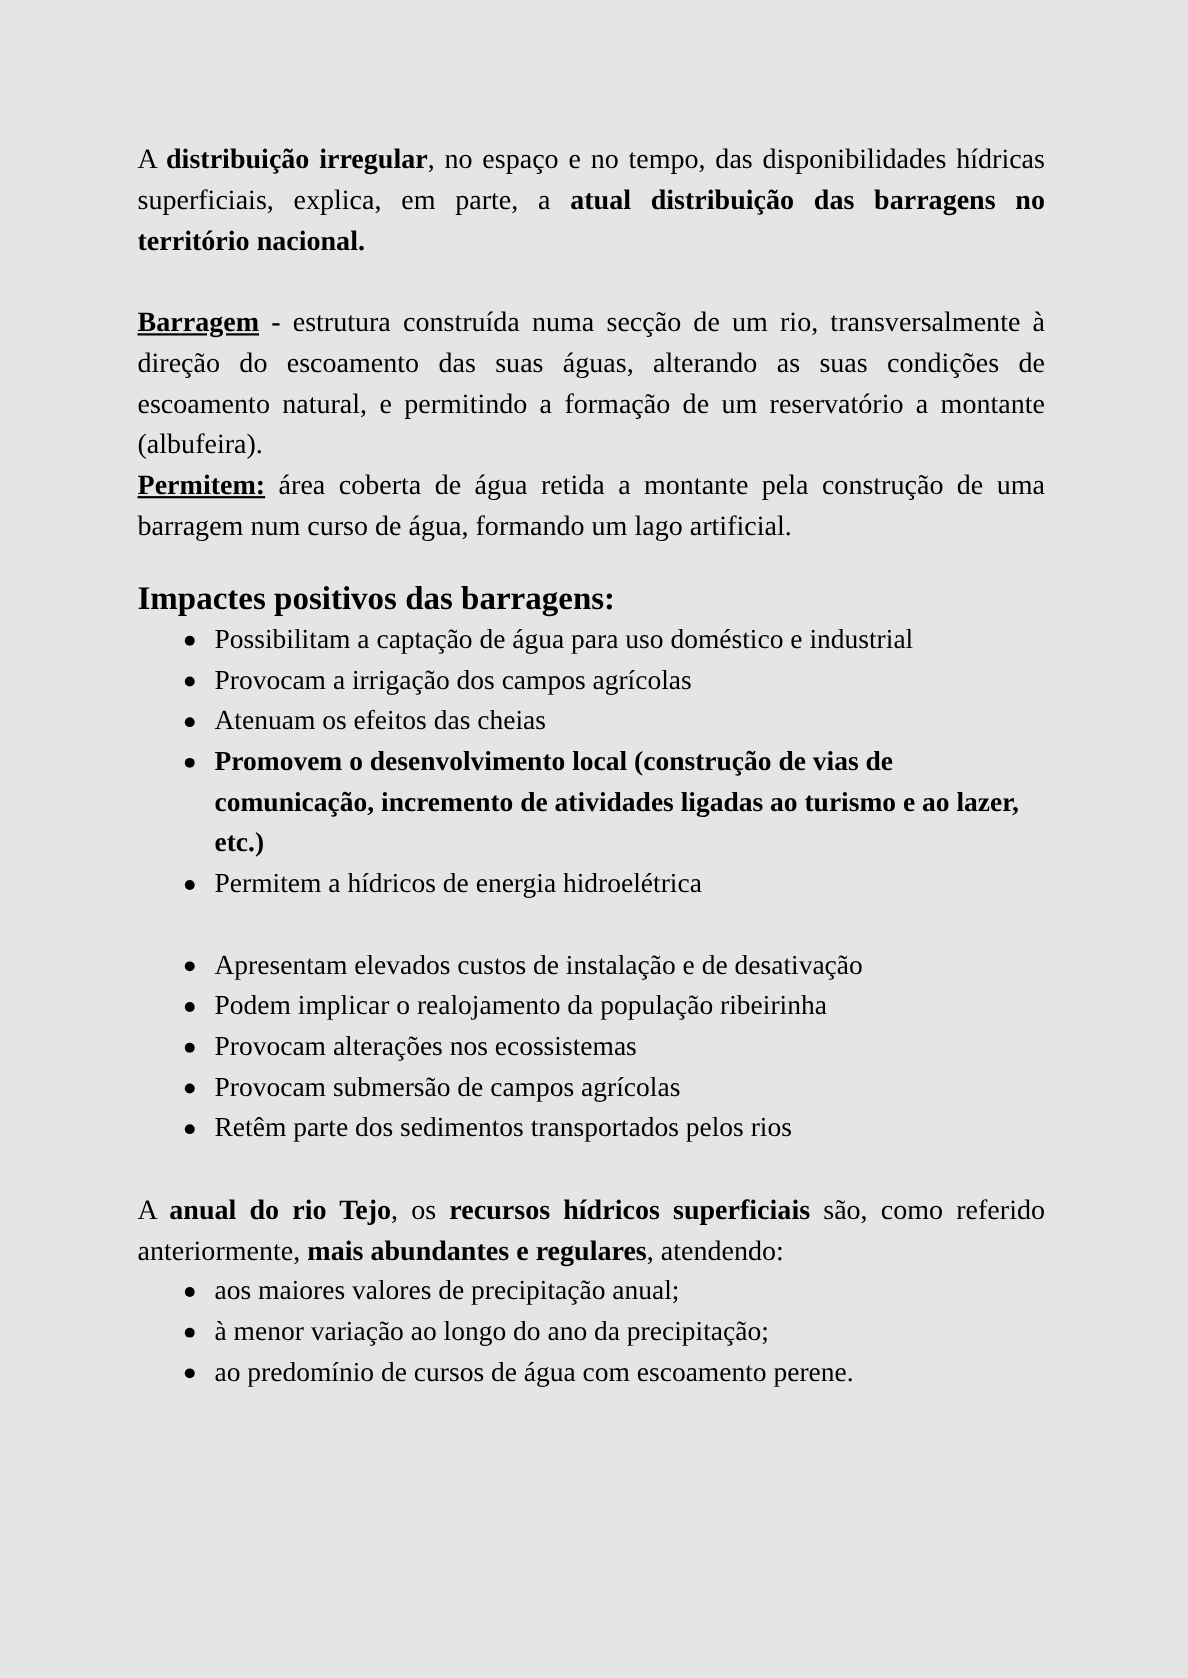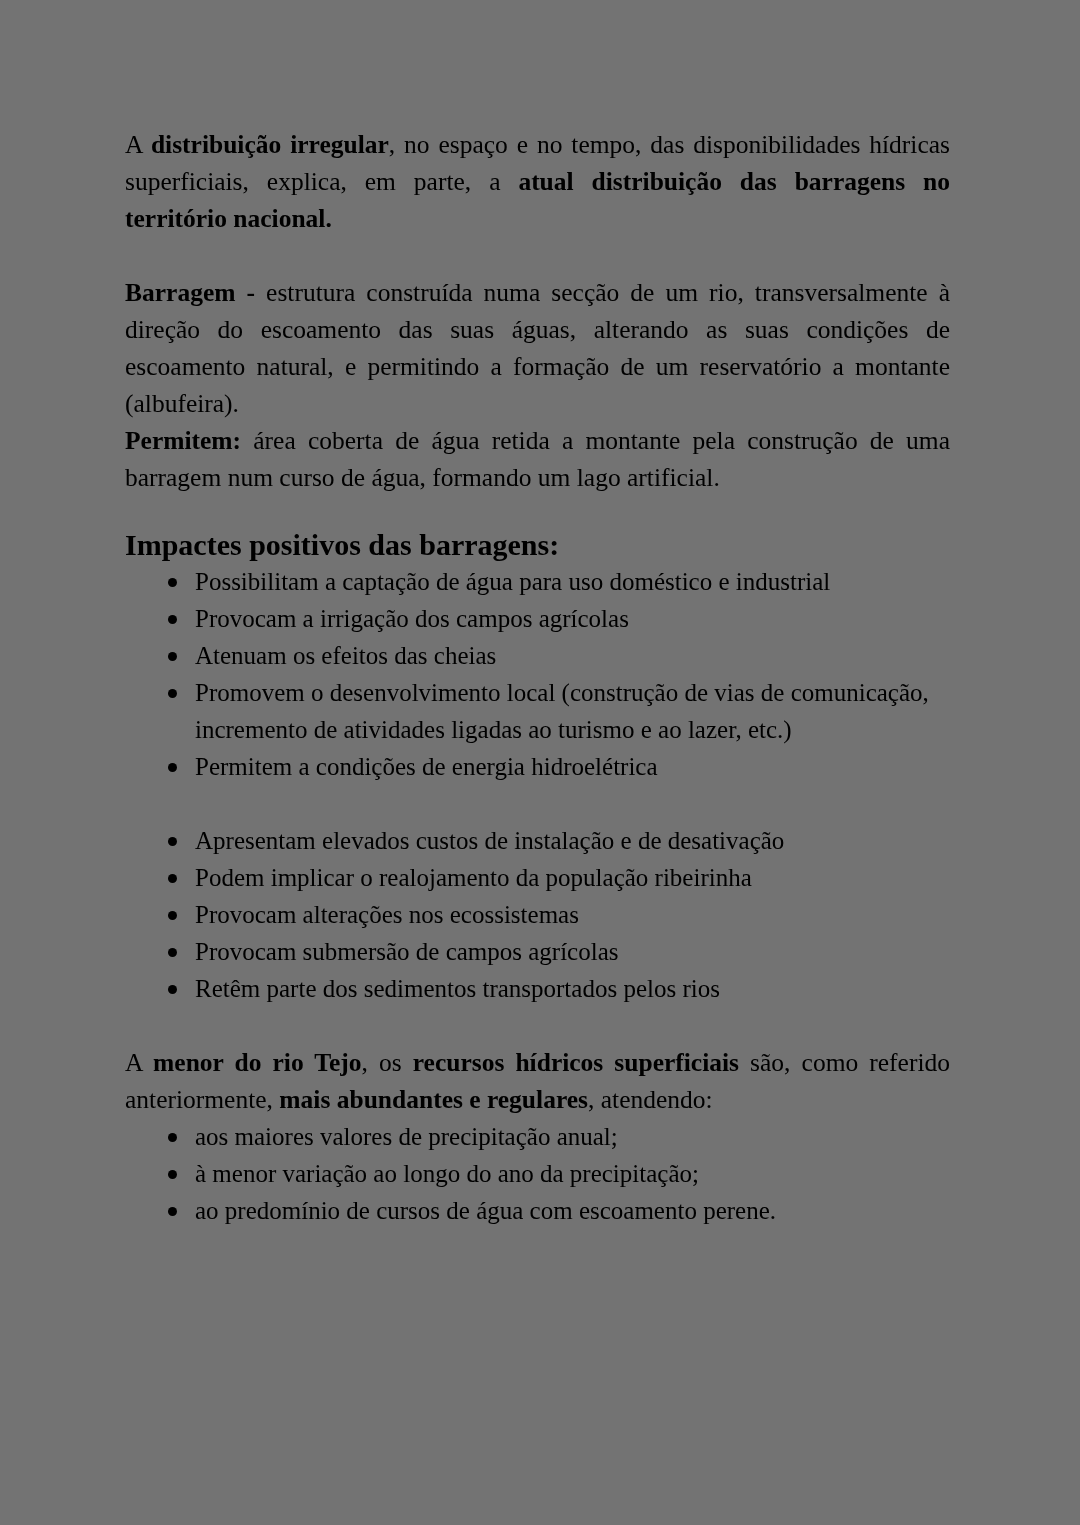--- a/index.html
+++ b/index.html
@@ -11,39 +11,39 @@
     width: 1080px;
     height: 1525px;
     font-family: "Liberation Serif", "DejaVu Serif", serif;
     color: #000000;
     -webkit-font-smoothing: antialiased;
   }
   .page {
     position: relative;
     width: 1080px;
     height: 1525px;
-    background: #737373;
+    background: #e5e5e5;
     box-sizing: border-box;
     padding: 126px 130px 0 125px;
   }
   .body-text {
     font-size: 25.5px;
     line-height: 37px;
     text-align: justify;
     text-justify: inter-word;
     margin: 0;
   }
   .para {
     margin: 0;
   }
   .gap-lg { height: 37px; }
   .gap-md { height: 30px; }
 
   b, .bold { font-weight: bold; }
-  .bold-ul { font-weight: bold; }
+  .bold-ul { font-weight: bold; text-decoration: underline; }
   .bold-nul { font-weight: bold; text-decoration: none; }
 
   .heading {
     font-size: 30px;
     line-height: 37px;
     font-weight: bold;
     margin: 0;
   }
 
   ul.bullets {
@@ -62,21 +62,21 @@
   ul.bullets > li::before {
     content: "";
     position: absolute;
     left: 43px;
     top: 15px;
     width: 9px;
     height: 9px;
     border-radius: 50%;
     background: #000000;
   }
-  .wide-li { padding-right: 0; }
+  .wide-li { padding-right: 0; font-weight: bold; }
 </style>
 </head>
 <body>
 
 <div class="page">
 
   <p class="body-text para"><span>A </span><b>distribuição irregular</b><span>, no espaço e no tempo, das disponibilidades hídricas superficiais, explica, em parte, a </span><b>atual distribuição das barragens no território nacional.</b></p>
 
   <div class="gap-lg"></div>
 
@@ -85,36 +85,36 @@
   <p class="body-text para"><span class="bold-ul">Permitem:</span><span> área coberta de água retida a montante pela construção de uma barragem num curso de água, formando um lago artificial.</span></p>
 
   <div class="gap-md"></div>
 
   <p class="heading">Impactes positivos das barragens:</p>
   <ul class="bullets">
     <li>Possibilitam a captação de água para uso doméstico e industrial</li>
     <li>Provocam a irrigação dos campos agrícolas</li>
     <li>Atenuam os efeitos das cheias</li>
     <li class="wide-li">Promovem o desenvolvimento local (construção de vias de comunicação, incremento de atividades ligadas ao turismo e ao lazer, etc.)</li>
-    <li>Permitem a condições de energia hidroelétrica</li>
+    <li>Permitem a hídricos de energia hidroelétrica</li>
   </ul>
 
   <div class="gap-lg"></div>
 
   <ul class="bullets">
     <li>Apresentam elevados custos de instalação e de desativação</li>
     <li>Podem implicar o realojamento da população ribeirinha</li>
     <li>Provocam alterações nos ecossistemas</li>
     <li>Provocam submersão de campos agrícolas</li>
     <li>Retêm parte dos sedimentos transportados pelos rios</li>
   </ul>
 
   <div class="gap-lg"></div>
 
-  <p class="body-text para"><span>A </span><b>menor do rio Tejo</b><span>, os </span><b>recursos hídricos superficiais</b><span> são, como referido anteriormente, </span><b>mais abundantes e regulares</b><span>, atendendo:</span></p>
+  <p class="body-text para"><span>A </span><b>anual do rio Tejo</b><span>, os </span><b>recursos hídricos superficiais</b><span> são, como referido anteriormente, </span><b>mais abundantes e regulares</b><span>, atendendo:</span></p>
 
   <ul class="bullets">
     <li>aos maiores valores de precipitação anual;</li>
     <li>à menor variação ao longo do ano da precipitação;</li>
     <li>ao predomínio de cursos de água com escoamento perene.</li>
   </ul>
 
 </div>
 
 </body></html>

